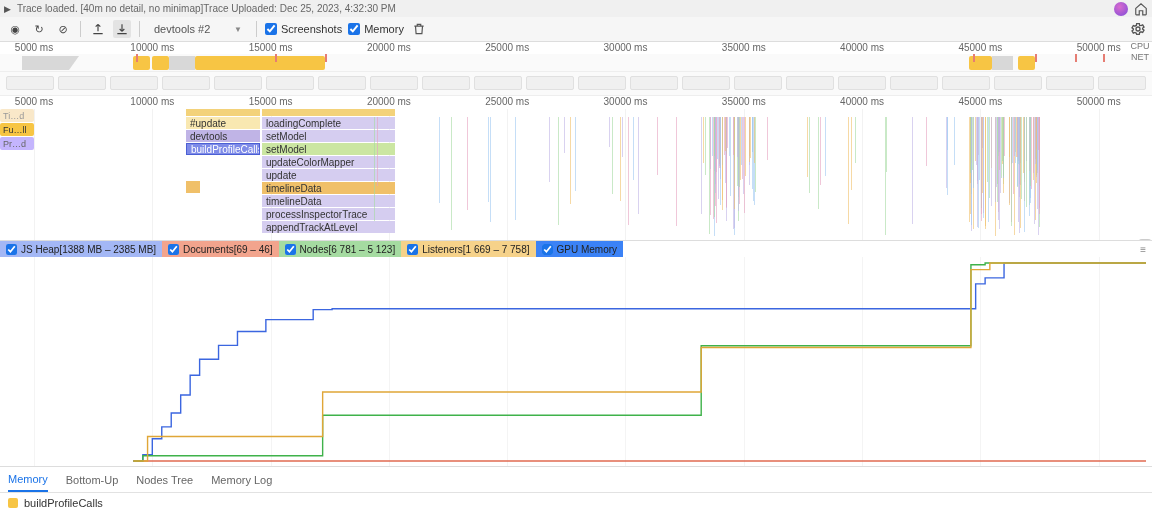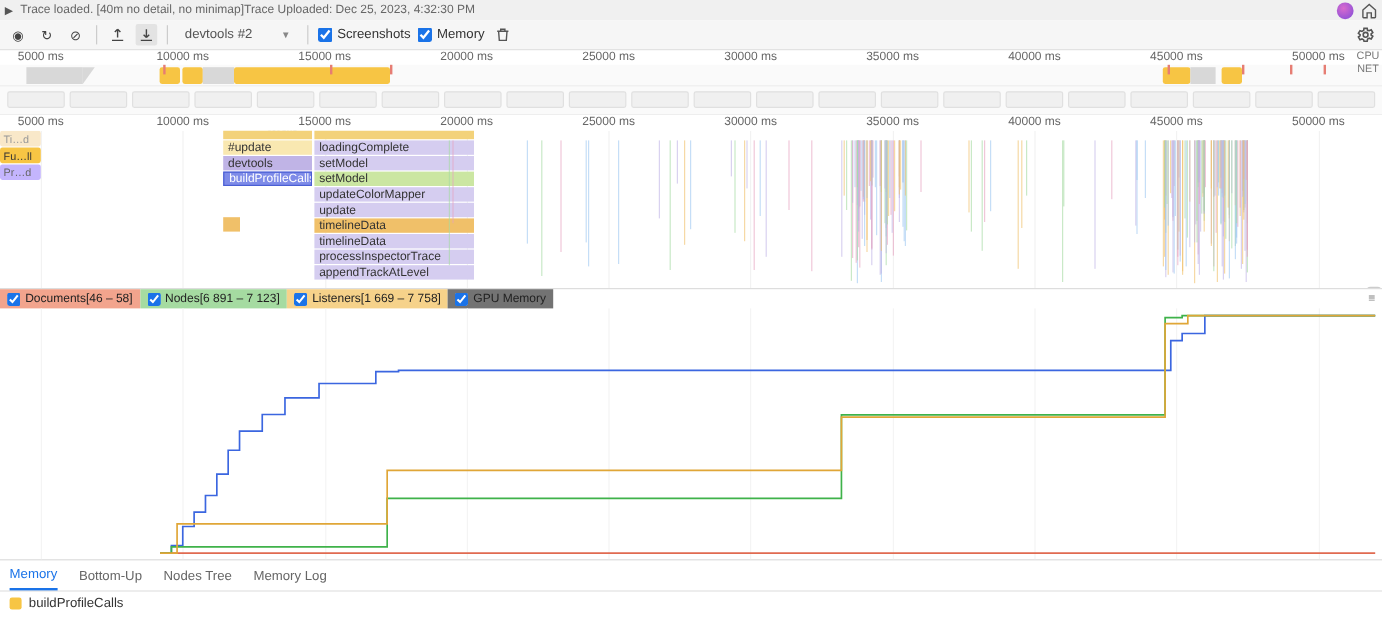--- a/index.html
+++ b/index.html
@@ -66,21 +66,21 @@
   .spray span { position: absolute; top: 8px; width: 1px; height: 110px; opacity: 0.6; }
   
   
   .mem-legend { height: 17px; display: flex; align-items: center; font-size: 10px; color: #222; border-top: 1px solid #ddd; position: relative; }
   .mem-legend .chip { display: flex; align-items: center; gap: 4px; padding: 1px 6px; height: 17px; }
   .mem-legend .chip input { width: 11px; height: 11px; accent-color: #1a73e8; }
   .chip.jsheap { background: #a3b7f5; }
   .chip.docs   { background: #f2a48d; }
   .chip.nodes  { background: #a5dba1; }
   .chip.list   { background: #f6d28a; }
-  .chip.gpu    { background: #737373; }
+  .chip.gpu    { background: #3b82f6; }
   .mem-legend .menu { position: absolute; right: 6px; color: #888; }
   
   
   .mem-chart { height: 210px; position: relative; border-bottom: 1px solid #ddd; background: #fff; }
   .mem-chart .grid .vline { position: absolute; top: 0; bottom: 0; width: 1px; background: #f4f4f4; }
   .mem-chart svg { position: absolute; inset: 0; }
   
   
   .tabbar { height: 26px; display: flex; align-items: center; padding: 0 8px; gap: 18px; font-size: 11px; border-bottom: 1px solid #e2e2e2; }
   .tabbar .tab { color: #666; padding: 5px 0; }
@@ -498,27 +498,31 @@
       <span style="left: 734.477px; background: rgb(240, 192, 105); height: 92.3061px;"></span>
       <span style="left: 713.233px; background: rgb(230, 162, 192); height: 102.06px;"></span>
       <span style="left: 748.975px; background: rgb(240, 192, 105); height: 44.9507px;"></span>
       <span style="left: 740.765px; background: rgb(158, 200, 242); height: 48.3822px;"></span>
       <span style="left: 726.46px; background: rgb(230, 162, 192); height: 90.1752px;"></span>
     </div>
   <div class="scrollbar-stub"></div>
 </div>
 
 <div class="mem-legend">
+  <label class="chip jsheap">
+      <input type="checkbox" checked="" style="">
+      <span>JS Heap[1388 MB – 2385 MB]</span>
+    </label>
   <label class="chip docs">
       <input type="checkbox" checked="" style="">
-      <span>Documents[46 – 58]</span>
+      <span>Documents[69 – 46]</span>
     </label>
   <label class="chip nodes">
       <input type="checkbox" checked="" style="">
-      <span>Nodes[6 891 – 7 123]</span>
+      <span>Nodes[6 781 – 5 123]</span>
     </label>
   <label class="chip list">
       <input type="checkbox" checked="" style="">
       <span>Listeners[1 669 – 7 758]</span>
     </label>
   <label class="chip gpu">
       <input type="checkbox" checked="" style="">
       <span>GPU Memory</span>
     </label>
   <span class="menu">≡</span>

